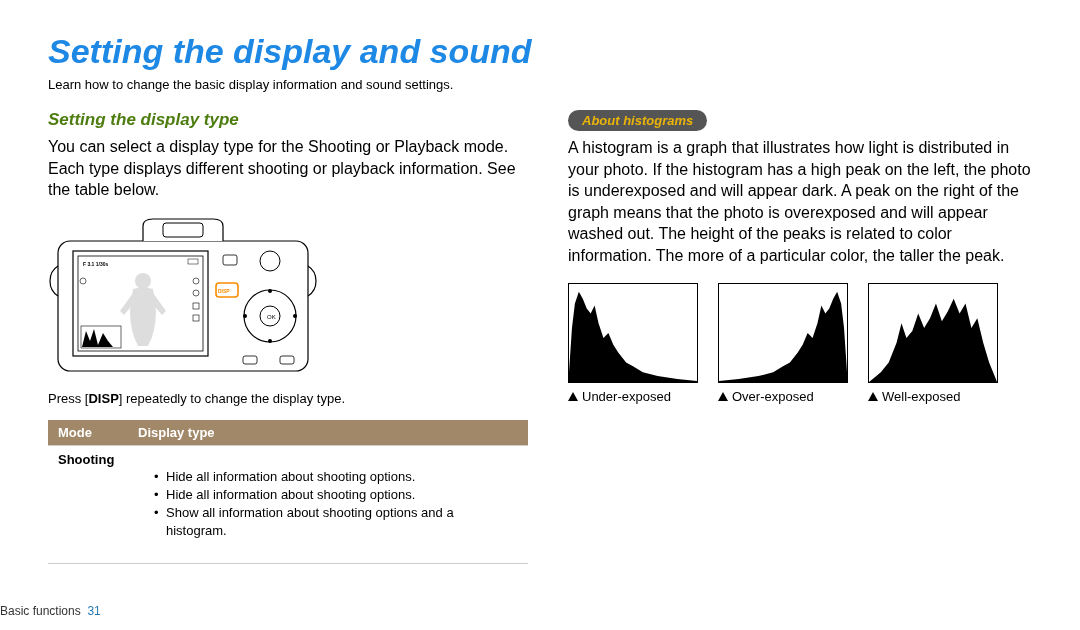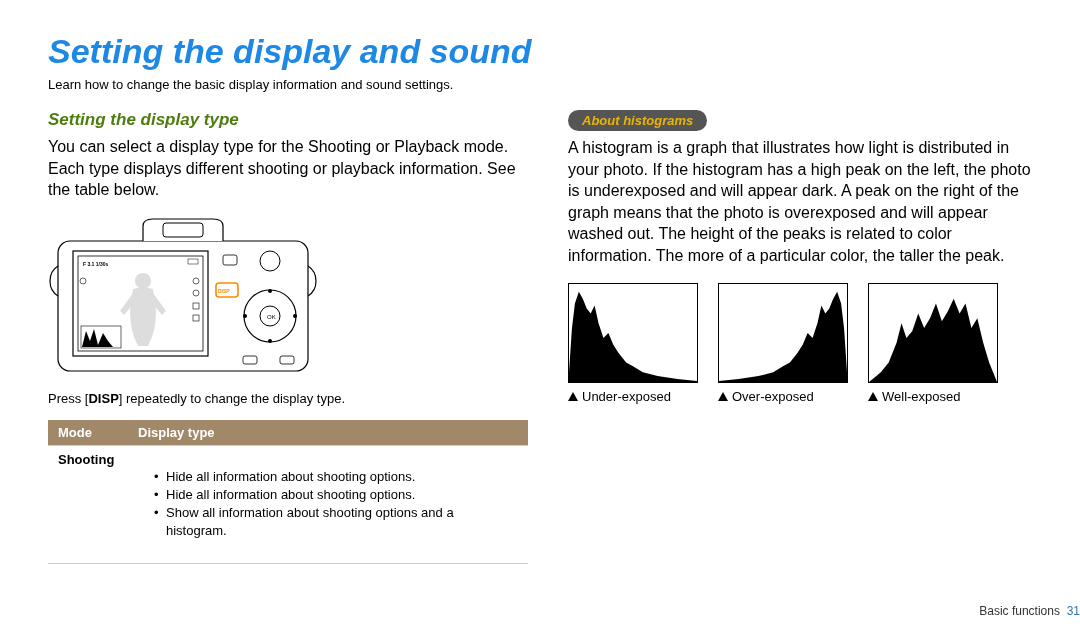--- a/index.html
+++ b/index.html
@@ -97,21 +97,21 @@
     margin-bottom: 6px;
   }
   .histo-box svg { width: 100%; height: 100%; display: block; }
   .histo-caption { font-size: 13px; }
   .tri { display: inline-block; width: 0; height: 0; border-left: 5px solid transparent; border-right: 5px solid transparent; border-bottom: 9px solid #000; margin-right: 4px; vertical-align: baseline; }
   .footer {
     position: absolute;
     bottom: 12px;
     left: 0;
     width: 1080px;
-    text-align: right;
+    text-align: left;
     font-size: 12px;
     color: #333;
   }
   .footer .pnum { color: #2a7ab0; }
 </style>
 </head>
 <body>
 
 <h1 class="page-title">Setting the display and sound</h1>
 <p class="page-subtitle">Learn how to change the basic display information and sound settings.</p>

